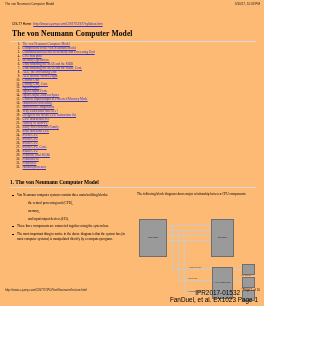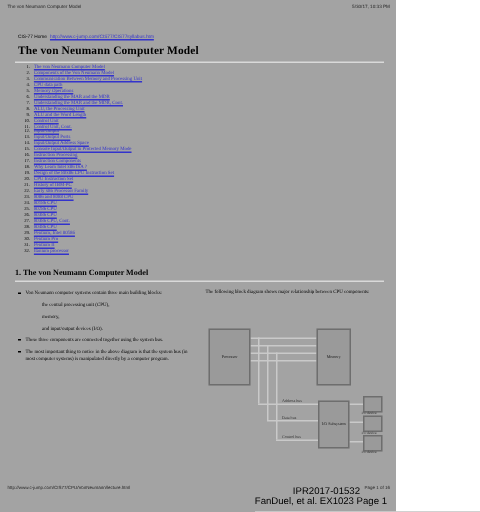--- a/index.html
+++ b/index.html
@@ -1,18 +1,18 @@
 <!DOCTYPE html>
 <html><head>
 <meta charset="utf-8">
 <style>
   html,body{margin:0;padding:0;background:#ffffff;}
   body{width:264px;height:341px;overflow:hidden;
        font-family:"Liberation Serif",serif;color:#000;}
-  .page{position:relative;width:264px;height:341px;background:#a3a3a3;}
+  .page{position:relative;width:264px;height:306px;background:#fdba74;}
 
   
   .print-hdr{position:absolute;top:2px;left:5px;right:4px;height:8px;
              font-family:"Liberation Sans",sans-serif;font-size:3.1px;
              color:#222;display:flex;justify-content:space-between;}
   .print-hdr span{white-space:nowrap;}
 
   
   .crumb{position:absolute;top:21.5px;left:12px;font-size:3.2px;
          font-family:"Liberation Sans",sans-serif;color:#000;white-space:nowrap;}

